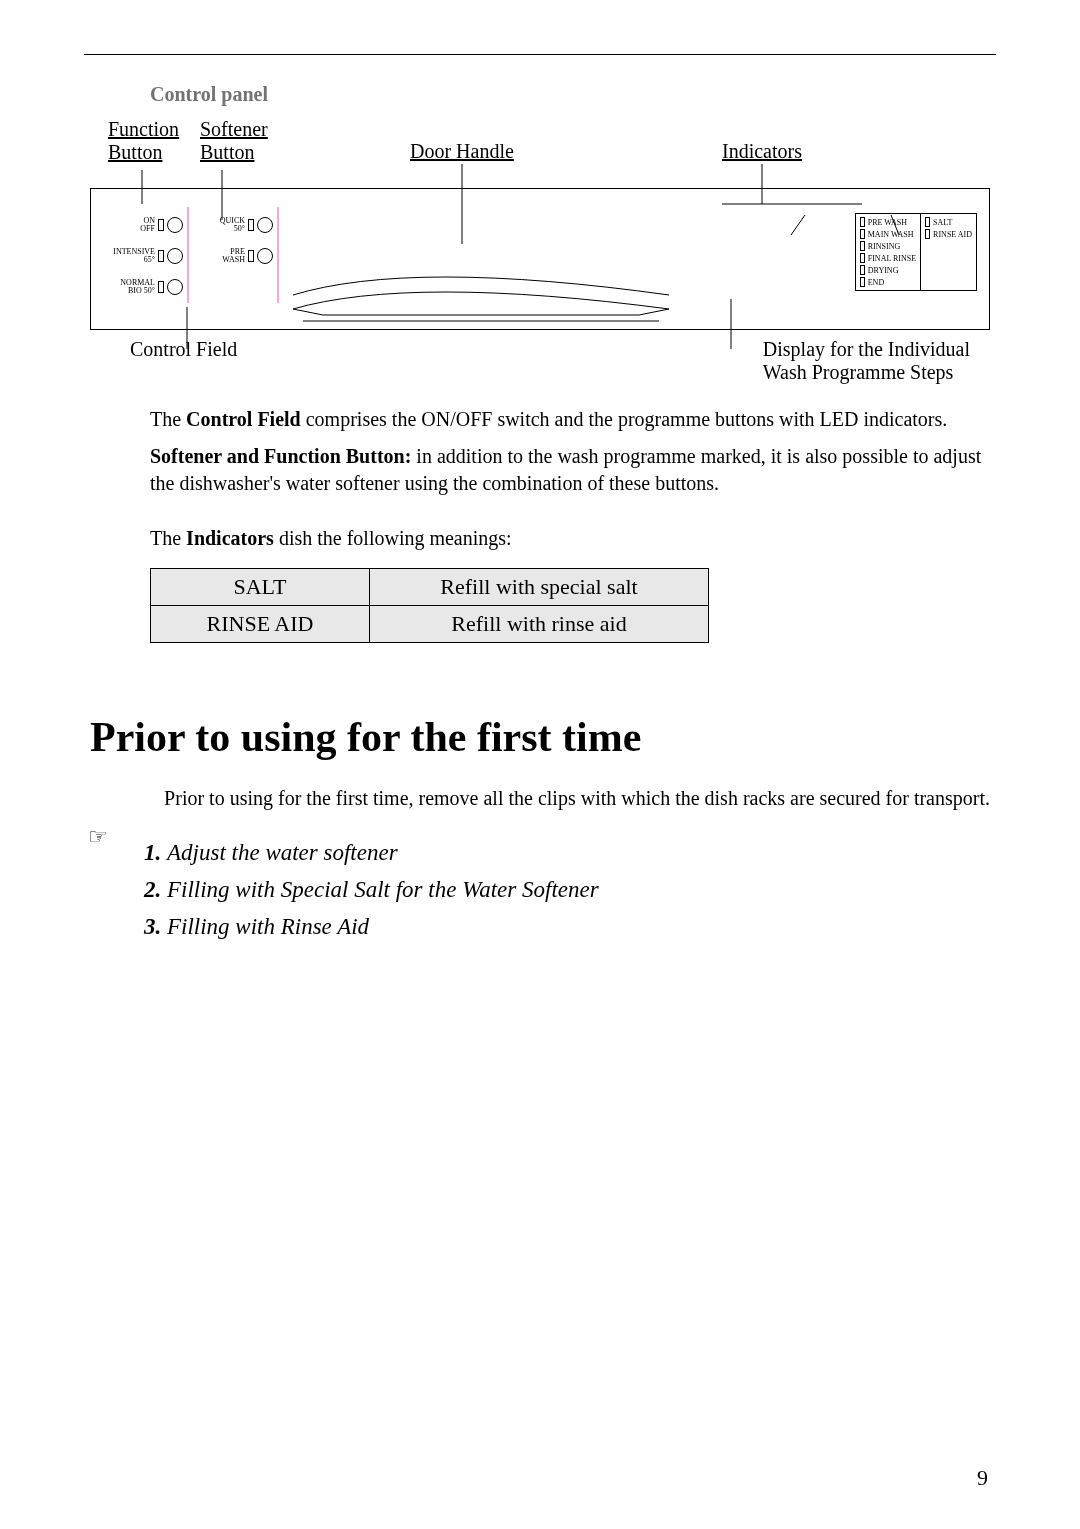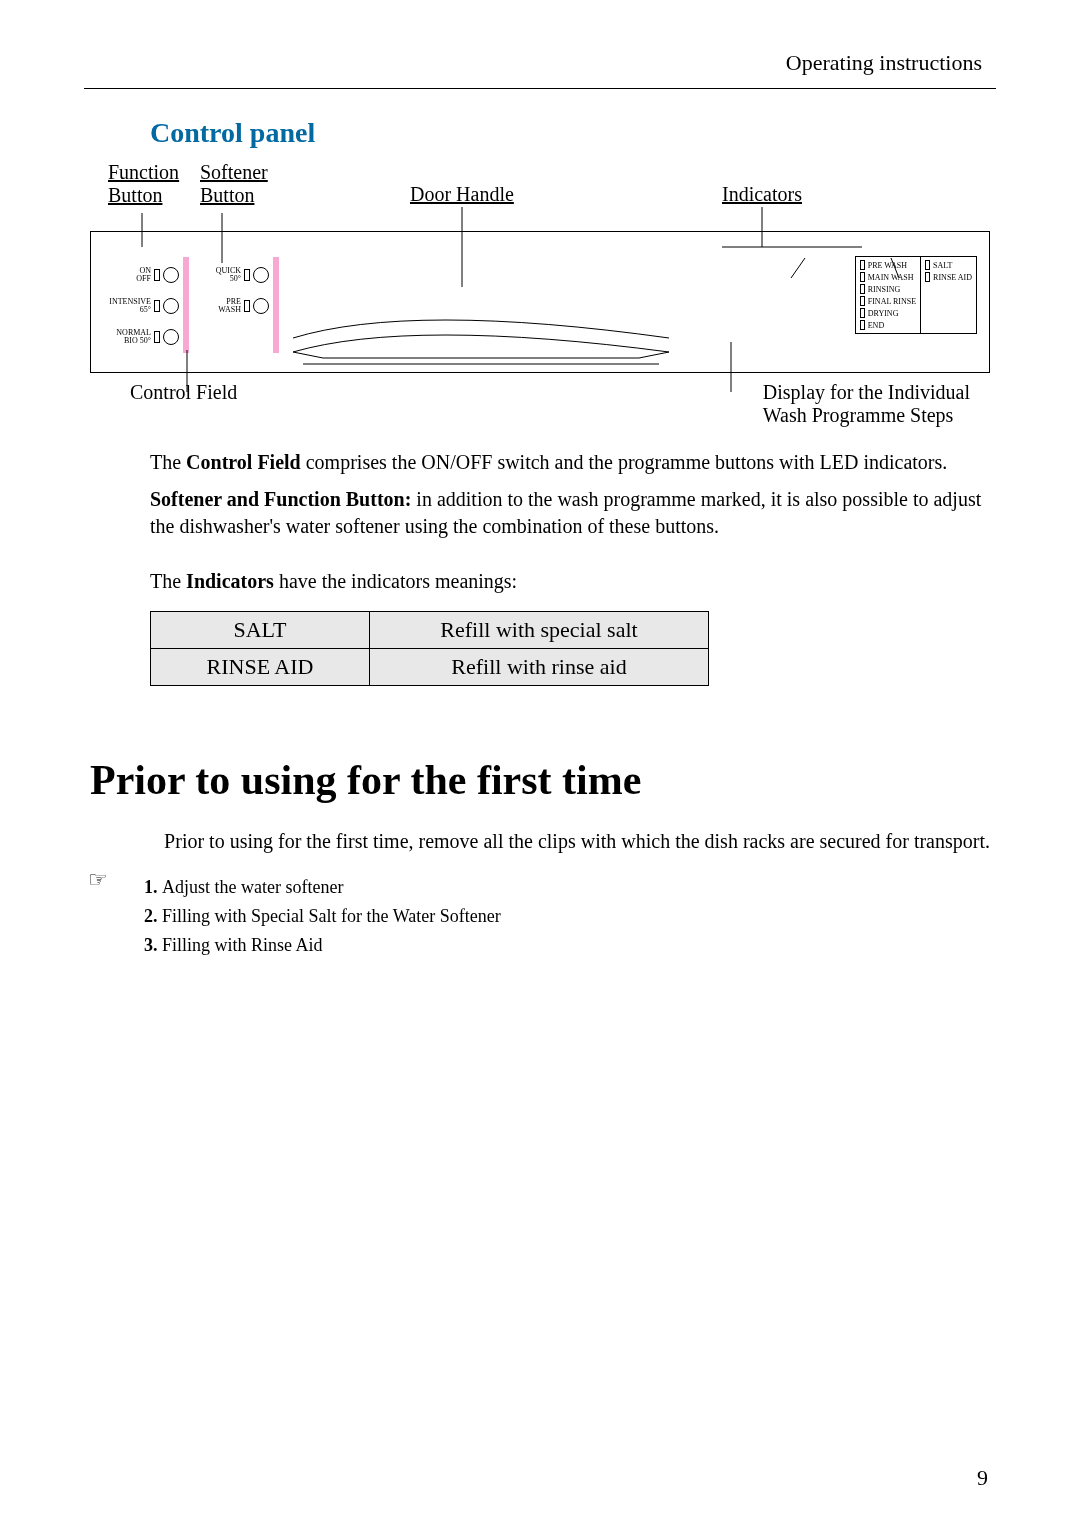--- a/index.html
+++ b/index.html
@@ -24,36 +24,36 @@
   }
   .rule {
     border-top: 1.5px solid #000;
     margin-top: 4px;
     margin-left: -6px;
     margin-right: -6px;
   }
   .section-h2 {
     font-family: Georgia, serif;
     font-weight: bold;
-    font-size: 28px;
-    color: #0369a1;
+    font-size: 20px;
+    color: #737373;
     margin: 28px 0 12px 60px;
   }
   
   .diagram {
     border: 1px solid #000;
     margin-top: 4px;
     height: 142px;
     position: relative;
     box-sizing: border-box;
   }
   .ctrl-block {
     position: absolute;
-    top: 25px;
-    border-right: 6px solid #f9a8d4;
+    top: 18px;
+    border-right: 2px solid #f9a8d4;
     border-left: 1px solid #000;
     height: 96px;
     padding: 2px 4px;
     box-sizing: border-box;
   }
   .ctrl-block.left { left: 12px; width: 86px; border-left:0; }
   .ctrl-block.right { left: 98px; width: 90px; border-left:0; }
   .ctrl-item {
     display: flex;
     align-items: center;
@@ -135,25 +135,26 @@
 
   .h1 {
     font-family: Georgia, serif;
     font-weight: bold;
     font-size: 42px;
     margin: 70px 0 24px 0;
   }
 
   .steps {
     margin-left: 28px;
-    font-size: 18px;
+    font-size: 23px;
     line-height: 1.6;
     list-style: none;
     padding: 0;
     counter-reset: step;
+    font-style: italic;
   }
   .steps li::before {
     counter-increment: step;
     content: counter(step) ". ";
     font-weight: bold;
   }
   .hand-icon {
     position: absolute;
     left: 88px;
     margin-top: 2px;
@@ -173,21 +174,20 @@
     height: 66px;
     font-size: 20px;
   }
   .tl { position: absolute; top:0;text-decoration:underline; }
   svg.callout { position:absolute; overflow:visible; }
 </style>
 </head>
 <body>
 
 <div class="page">
-  <div class="header-right">Operating instructions</div>
   <div class="rule"></div>
 
   <div class="section-h2">Control panel</div>
 
   <div class="toplabel-container">
     <div class="tl" style="left:6px;">
       <span>Function</span><br>
       <span>Button</span>
     </div>
     <div class="tl" style="left:98px;">
@@ -307,21 +307,21 @@
   </div>
 
   <div class="body-text">
     <p class="lead">
       <span>The </span><span class="bold">Control Field</span><span> comprises the ON/OFF switch and the programme buttons with LED indicators.</span>
     </p>
     <p>
       <span class="bold">Softener and Function Button:</span><span> in addition to the wash programme marked, it is also possible to adjust the dishwasher's water softener using the combination of these buttons.</span>
     </p>
     <p style="margin-top:28px;">
-      <span>The </span><span class="bold">Indicators</span><span> have the indicators meanings:</span>
+      <span>The </span><span class="bold">Indicators</span><span> dish the following meanings:</span>
     </p>
   </div>
 
   <table class="ind-table">
     <tbody>
         <tr>
       <td class="l">SALT</td>
       <td class="r">Refill with special salt</td>
     </tr>
     <tr>

